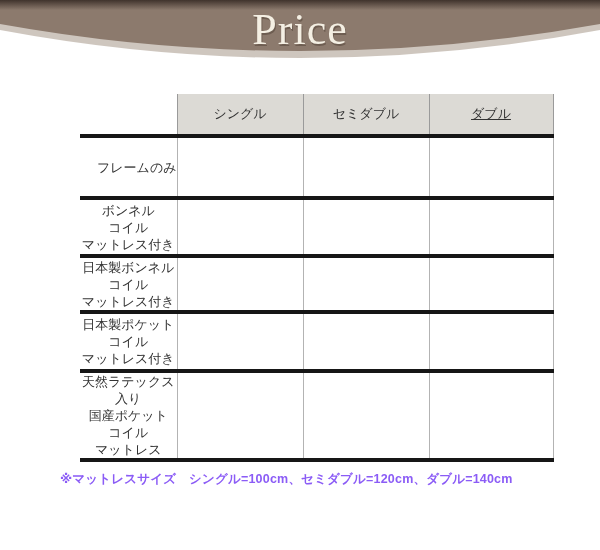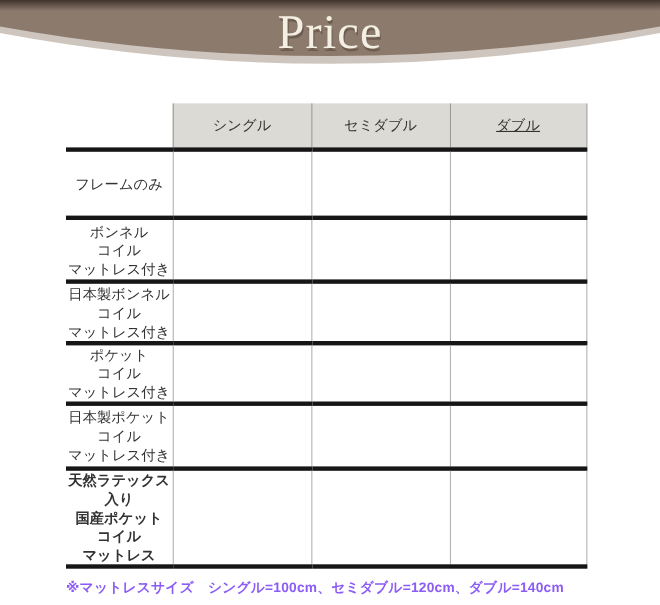--- a/index.html
+++ b/index.html
@@ -20,21 +20,21 @@
   .banner {
     display: block;
     width: 600px;
     height: 60px;
   }
   .banner-title-text {
     font-family: "Liberation Serif", "DejaVu Serif", serif;
     letter-spacing: 1px;
   }
   .content {
-    margin-left: 60px;
+    margin-left: 80px;
     margin-top: 34px;
     width: 473px;
   }
   table.price-table {
     border-collapse: collapse;
     table-layout: fixed;
     width: 473px;
   }
   table.price-table th,
   table.price-table td {
@@ -64,26 +64,26 @@
     line-height: 17px;
     border-bottom: 4px solid #161616;
   }
   td.price-cell {
     border-left: 1px solid #b3b3b3;
     border-bottom: 4px solid #161616;
   }
   td.price-cell:last-child {
     border-right: 1px solid #b3b3b3;
   }
-  tr.row-h58 td { height: 58px; }
+  tr.row-h58 td { height: 58px; text-align: right; }
   tr.row-h54 td { height: 54px; }
   tr.row-h52 td { height: 52px; text-align: center; }
   tr.row-h50 td { height: 50px; }
   tr.row-h55 td { height: 55px; }
-  tr.row-h76 td { height: 76px; font-weight: bold; }
+  tr.row-h76 td { height: 76px; }
   .footnote {
     margin-left: 60px;
     margin-top: 9px;
     font-size: 12.5px;
     font-weight: bold;
     color: #8b5cf6;
     letter-spacing: 0.2px;
   }
 </style>
 </head>
@@ -142,28 +142,20 @@
           <td class="price-cell"></td>
         </tr>
         <tr class="row-h52">
           <td class="row-label">日本製ボンネル
 コイル
 マットレス付き</td>
           <td class="price-cell"></td>
           <td class="price-cell"></td>
           <td class="price-cell"></td>
         </tr>
-        <tr class="row-h50">
-          <td class="row-label">ポケット
-コイル
-マットレス付き</td>
-          <td class="price-cell"></td>
-          <td class="price-cell"></td>
-          <td class="price-cell"></td>
-        </tr>
         <tr class="row-h55">
           <td class="row-label">日本製ポケット
 コイル
 マットレス付き</td>
           <td class="price-cell"></td>
           <td class="price-cell"></td>
           <td class="price-cell"></td>
         </tr>
         <tr class="row-h76">
           <td class="row-label">天然ラテックス入り

